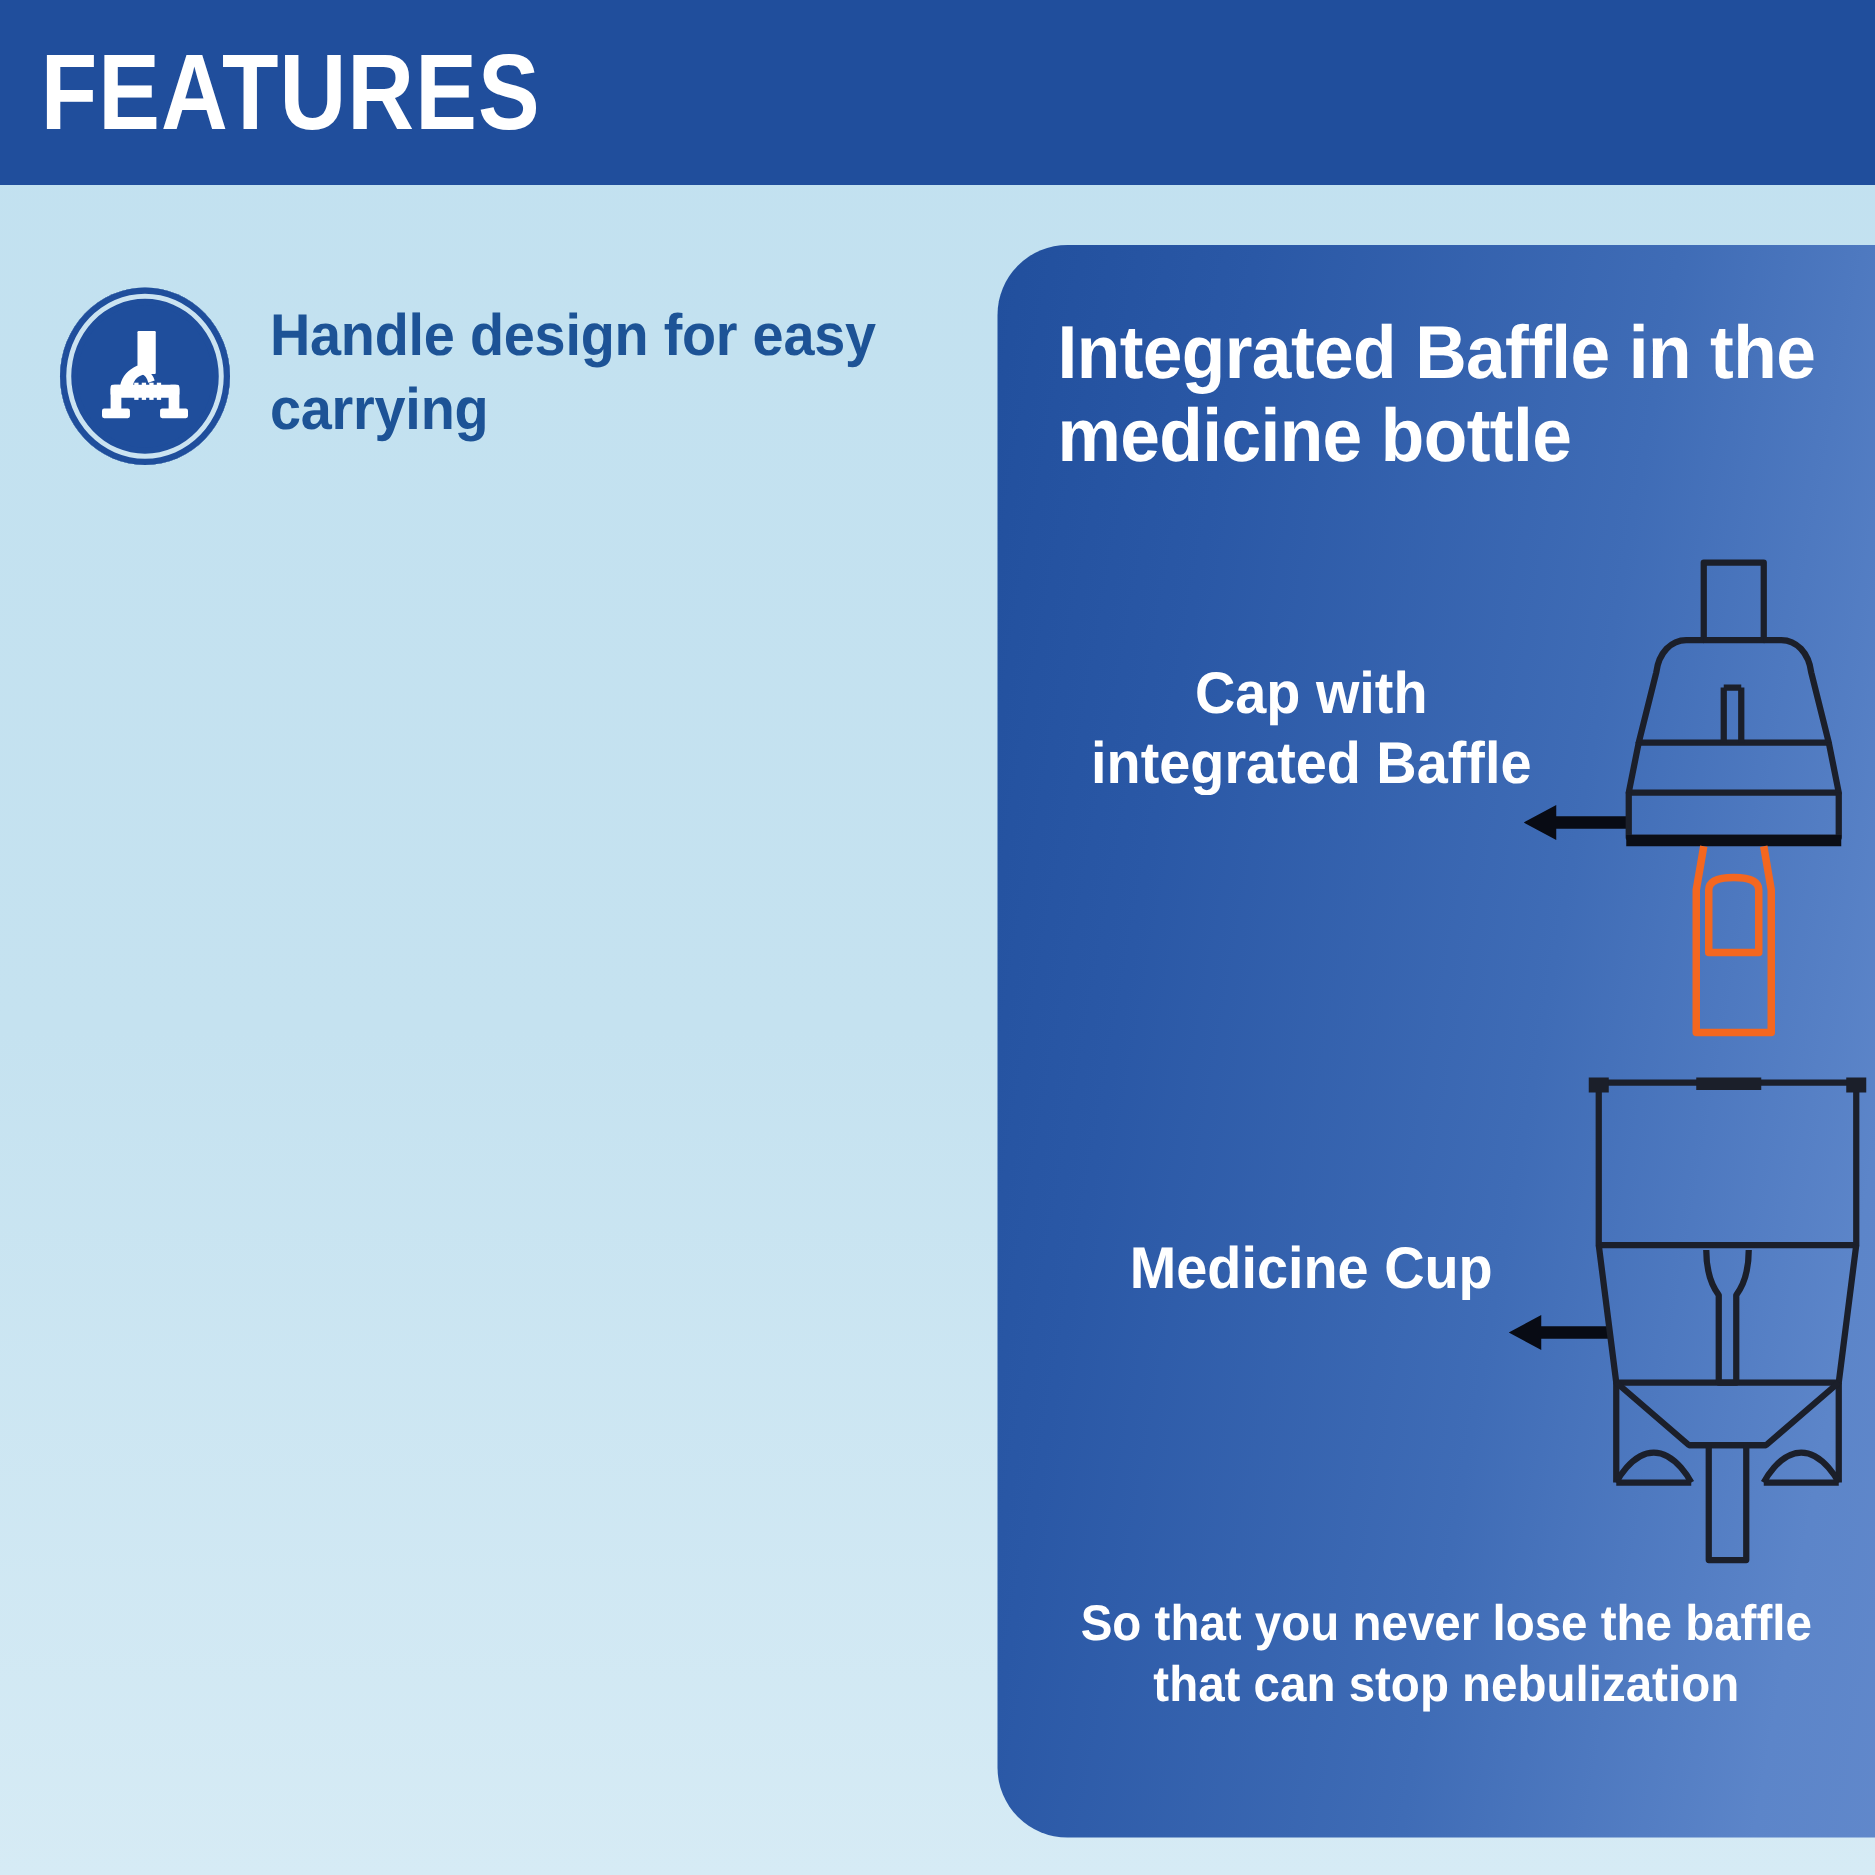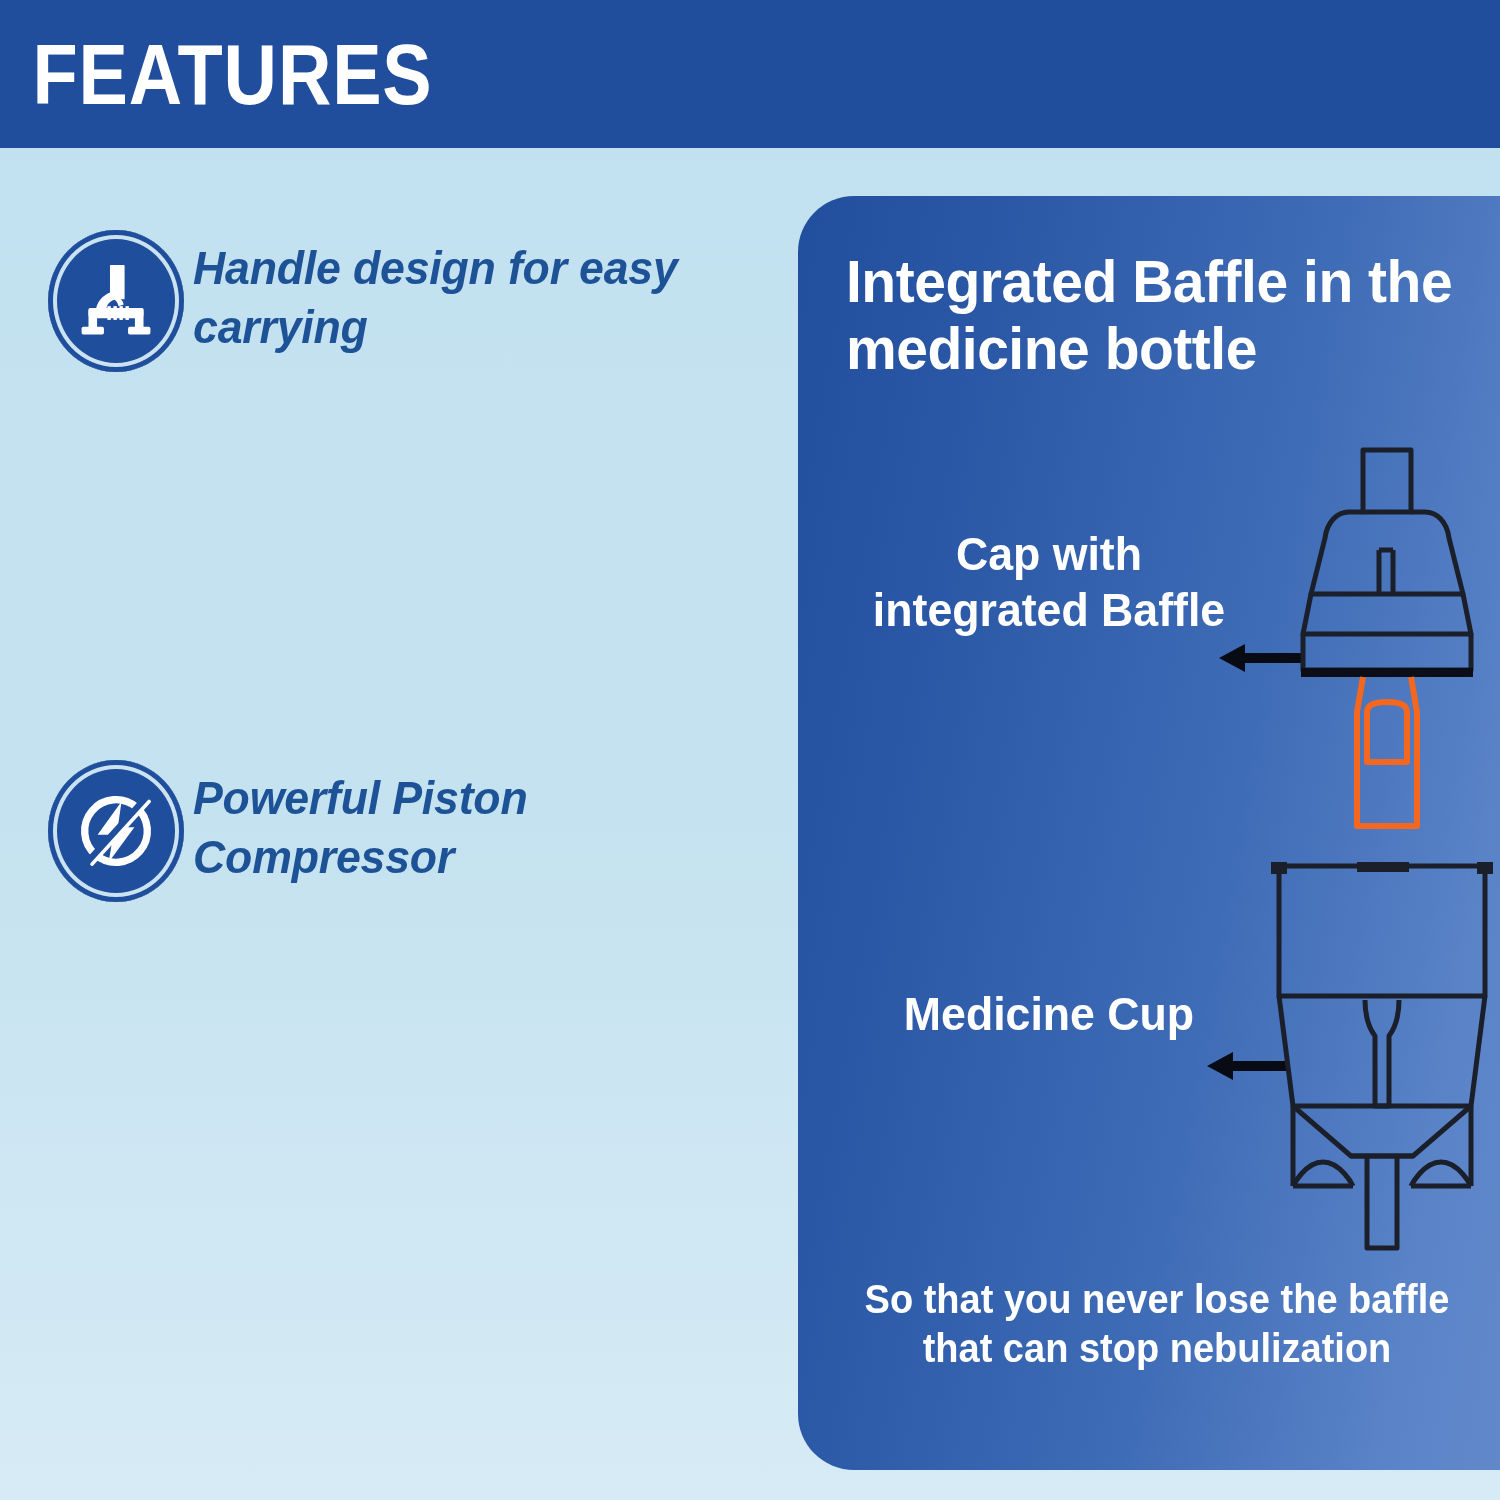--- a/index.html
+++ b/index.html
@@ -52,22 +52,21 @@
     height: 1352px;
     padding: 0;
     box-sizing: border-box;
   }
   .feature-row {
     position: absolute;
     left: 48px;
     width: 710px;
     display: flex;
     align-items: flex-start;
-    gap: 9px;
-    font-style: italic;
+    gap: 32px;
   }
   .feature-row.r0 { top: 82px; }
   .feature-row.r1 { top: 347px; }
   .feature-row.r2 { top: 612px; }
   .feature-row.r3 { top: 873px; }
   .feature-row.r4 { top: 1136px; }
 
   .icon-badge {
     position: relative;
     flex: 0 0 auto;
@@ -198,34 +197,20 @@
             <rect x="47" y="56" width="4" height="16"></rect>
             <rect x="54" y="56" width="4" height="16"></rect>
             <rect x="61" y="56" width="4" height="16"></rect>
           </g>
         </svg>
       </div>
       <div class="feature-text">Handle design for easy carrying</div>
     </div>
 
 
-    <div class="feature-row r2">
-      <div class="icon-badge">
-        <svg width="92" height="92" viewBox="0 0 100 100" aria-hidden="true">
-          <g fill="none" stroke="#ffffff" stroke-width="8" stroke-linecap="round">
-            <path d="M72 24 a34 34 0 1 0 -44 52"></path>
-            <path d="M28 76 a34 34 0 0 0 44 -52"></path>
-          </g>
-          <path d="M56 18 L30 54 L47 54 L42 84 L70 46 L52 46 Z" fill="#ffffff"></path>
-          <path d="M20 84 L82 16" stroke="#1f4e9c" stroke-width="9" stroke-linecap="round" fill="none"></path>
-          <path d="M24 86 L86 18" stroke="#ffffff" stroke-width="4" stroke-linecap="round" fill="none"></path>
-        </svg>
-      </div>
-      <div class="feature-text">Powerful Piston Compressor</div>
-    </div>
 
 
 
   </div>
 
   <div class="baffle-panel">
 
     <div class="panel-title">Integrated Baffle in the medicine bottle</div>
 
     <div class="diagram-area">

